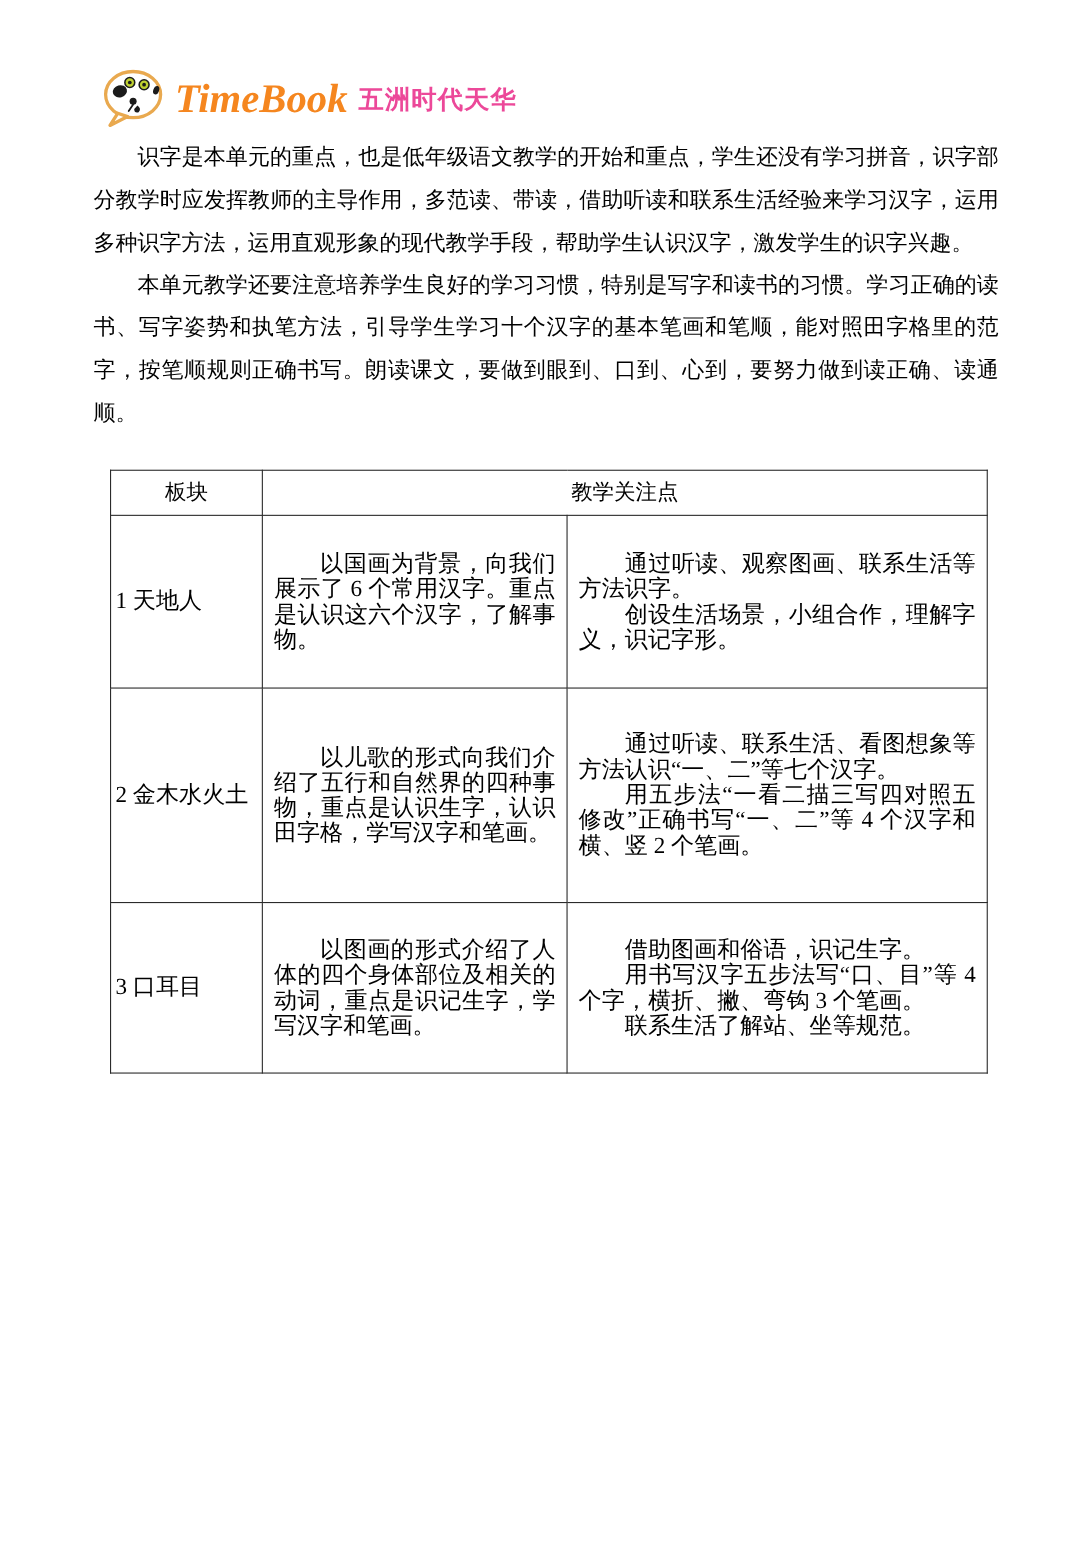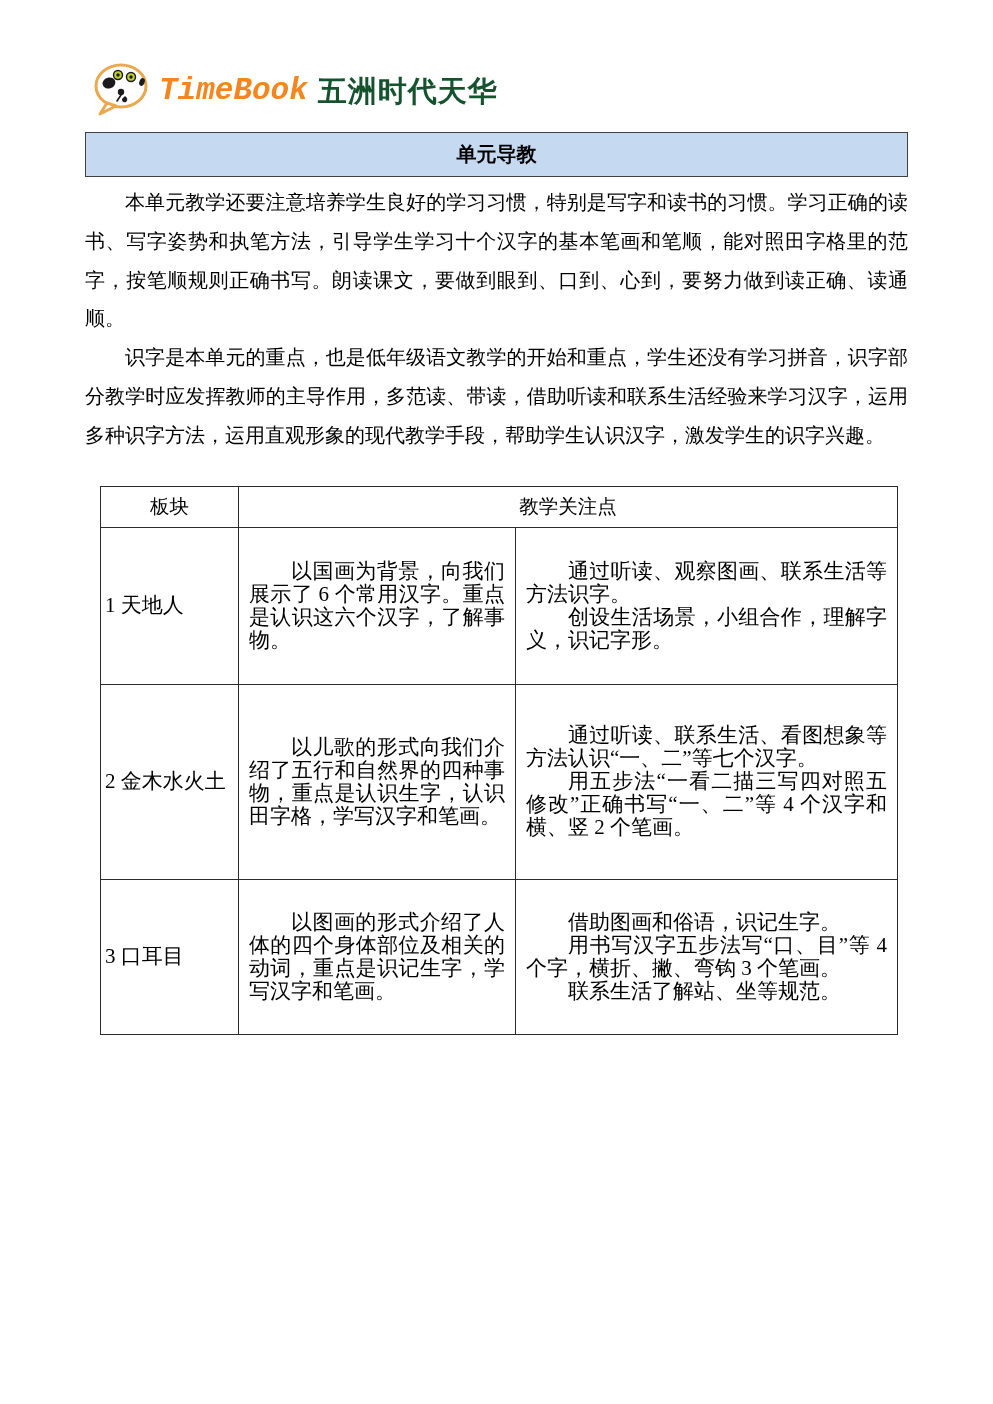--- a/index.html
+++ b/index.html
@@ -22,33 +22,33 @@
   
   .logo-row {
     display: flex;
     align-items: center;
     margin: 62px 0 0 8px;
     height: 56px;
   }
   .logo-icon { width: 58px; height: 54px; flex: 0 0 auto; }
   .logo-icon svg { display: block; width: 58px; height: 54px; }
   .logo-brand {
-    font-family: Liberation Mono, monospace;
+    font-family: Liberation Serif, serif;
     font-weight: bold;
     font-style: italic;
-    font-size: 31px;
+    font-size: 37px;
     color: #F5861F;
     margin-left: 8px;
     line-height: 1;
   }
   .logo-subtitle {
     font-family: "DejaVu Sans", "Liberation Sans", sans-serif;
     font-weight: bold;
-    font-size: 29px;
-    color: #14532d;
+    font-size: 23px;
+    color: #ec4899;
     margin-left: 10px;
     letter-spacing: 1px;
     line-height: 1;
     padding-top: 3px;
   }
   
   .page-title {
     margin: 8px 0 0 0;
     text-align: center;
     font-size: 27px;
@@ -133,25 +133,24 @@
         <circle cx="28" cy="29" r="3.2" fill="#1b1b1b"></circle>
         <path d="M28 32 L24 38" stroke="#1b1b1b" stroke-width="1.6" fill="none" stroke-linecap="round"></path>
         <path d="M32 33 q4 3 1 6 q-4 1 -4 -3 Z" fill="#1b1b1b"></path>
       </svg>
     </span>
     <span class="logo-brand">TimeBook</span>
     <span class="logo-subtitle">五洲时代天华</span>
   </div>
 
 
-  <div class="section-bar">单元导教</div>
 
   <div class="body-text">
+    <p>识字是本单元的重点，也是低年级语文教学的开始和重点，学生还没有学习拼音，识字部分教学时应发挥教师的主导作用，多范读、带读，借助听读和联系生活经验来学习汉字，运用多种识字方法，运用直观形象的现代教学手段，帮助学生认识汉字，激发学生的识字兴趣。</p>
     <p>本单元教学还要注意培养学生良好的学习习惯，特别是写字和读书的习惯。学习正确的读书、写字姿势和执笔方法，引导学生学习十个汉字的基本笔画和笔顺，能对照田字格里的范字，按笔顺规则正确书写。朗读课文，要做到眼到、口到、心到，要努力做到读正确、读通顺。</p>
-    <p>识字是本单元的重点，也是低年级语文教学的开始和重点，学生还没有学习拼音，识字部分教学时应发挥教师的主导作用，多范读、带读，借助听读和联系生活经验来学习汉字，运用多种识字方法，运用直观形象的现代教学手段，帮助学生认识汉字，激发学生的识字兴趣。</p>
   </div>
 
   <table class="unit-table">
     <colgroup>
       <col style="width:138px">
       <col style="width:277px">
       <col style="width:382px">
     </colgroup>
     <thead>
       <tr>

